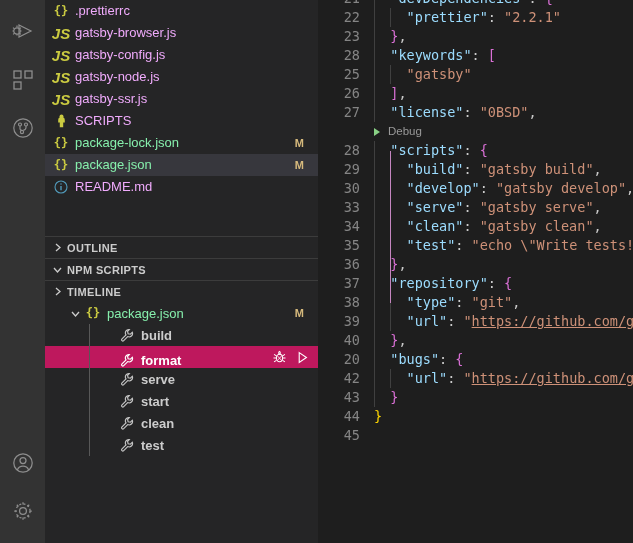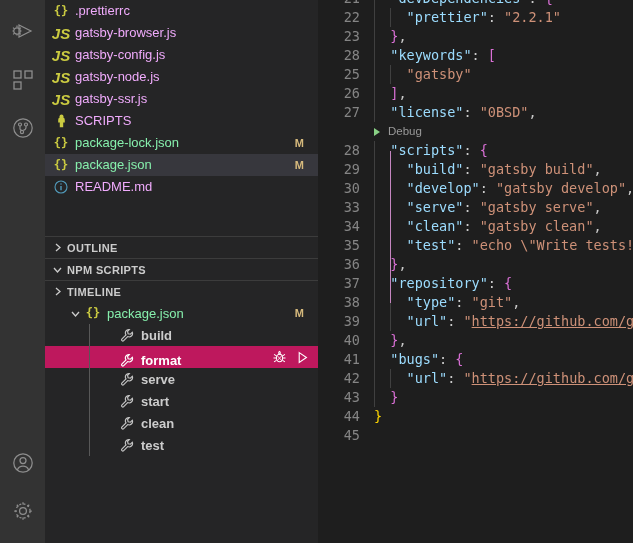--- a/index.html
+++ b/index.html
@@ -432,21 +432,21 @@
         <div class="cline"><span class="ln">29</span><span class="ig" style="left: 56px; top: 0px; height: 19px;"></span><span class="ig" style="left: 72.28px; top: 0px; height: 19px;"></span><span class="ctext" style="left: 88.56px;"><span class="t-key">"build"</span><span class="t-punc">: </span><span class="t-str">"gatsby build"</span><span class="t-punc">,</span></span></div>
         <div class="cline"><span class="ln">30</span><span class="ig" style="left: 56px; top: 0px; height: 19px;"></span><span class="ig" style="left: 72.28px; top: 0px; height: 19px;"></span><span class="ctext" style="left: 88.56px;"><span class="t-key">"develop"</span><span class="t-punc">: </span><span class="t-str">"gatsby develop"</span><span class="t-punc">,</span></span></div>
         <div class="cline"><span class="ln">33</span><span class="ig" style="left: 56px; top: 0px; height: 19px;"></span><span class="ig" style="left: 72.28px; top: 0px; height: 19px;"></span><span class="ctext" style="left: 88.56px;"><span class="t-key">"serve"</span><span class="t-punc">: </span><span class="t-str">"gatsby serve"</span><span class="t-punc">,</span></span></div>
         <div class="cline"><span class="ln">34</span><span class="ig" style="left: 56px; top: 0px; height: 19px;"></span><span class="ig" style="left: 72.28px; top: 0px; height: 19px;"></span><span class="ctext" style="left: 88.56px;"><span class="t-key">"clean"</span><span class="t-punc">: </span><span class="t-str">"gatsby clean"</span><span class="t-punc">,</span></span></div>
         <div class="cline"><span class="ln">35</span><span class="ig" style="left: 56px; top: 0px; height: 19px;"></span><span class="ig" style="left: 72.28px; top: 0px; height: 19px;"></span><span class="ctext" style="left: 88.56px;"><span class="t-key">"test"</span><span class="t-punc">: </span><span class="t-str">"echo \"Write tests!</span></span></div>
         <div class="cline"><span class="ln">36</span><span class="ig" style="left: 56px; top: 0px; height: 19px;"></span><span class="ctext" style="left: 72.28px;"><span class="b1">}</span><span class="t-punc">,</span></span></div>
         <div class="cline"><span class="ln">37</span><span class="ig" style="left: 56px; top: 0px; height: 19px;"></span><span class="ctext" style="left: 72.28px;"><span class="t-key">"repository"</span><span class="t-punc">: </span><span class="b1">{</span></span></div>
         <div class="cline"><span class="ln">38</span><span class="ig" style="left: 56px; top: 0px; height: 19px;"></span><span class="ig" style="left: 72.28px; top: 0px; height: 19px;"></span><span class="ctext" style="left: 88.56px;"><span class="t-key">"type"</span><span class="t-punc">: </span><span class="t-str">"git"</span><span class="t-punc">,</span></span></div>
         <div class="cline"><span class="ln">39</span><span class="ig" style="left: 56px; top: 0px; height: 19px;"></span><span class="ig" style="left: 72.28px; top: 0px; height: 19px;"></span><span class="ctext" style="left: 88.56px;"><span class="t-key">"url"</span><span class="t-punc">: </span><span class="t-str">"</span><span class="t-link">https://github.com/g</span></span></div>
         <div class="cline"><span class="ln">40</span><span class="ig" style="left: 56px; top: 0px; height: 19px;"></span><span class="ctext" style="left: 72.28px;"><span class="b1">}</span><span class="t-punc">,</span></span></div>
-        <div class="cline"><span class="ln">41</span><span class="ig" style="left: 56px; top: 0px; height: 19px;"></span><span class="ctext" style="left: 72.28px;"><span class="t-key">"bugs"</span><span class="t-punc">: </span><span class="b1">{</span></span></div>
+        <div class="cline"><span class="ln">20</span><span class="ig" style="left: 56px; top: 0px; height: 19px;"></span><span class="ctext" style="left: 72.28px;"><span class="t-key">"bugs"</span><span class="t-punc">: </span><span class="b1">{</span></span></div>
         <div class="cline"><span class="ln">42</span><span class="ig" style="left: 56px; top: 0px; height: 19px;"></span><span class="ig" style="left: 72.28px; top: 0px; height: 19px;"></span><span class="ctext" style="left: 88.56px;"><span class="t-key">"url"</span><span class="t-punc">: </span><span class="t-str">"</span><span class="t-link">https://github.com/g</span></span></div>
         <div class="cline"><span class="ln">43</span><span class="ig" style="left: 56px; top: 0px; height: 19px;"></span><span class="ctext" style="left: 72.28px;"><span class="b1">}</span></span></div>
         <div class="cline"><span class="ln">44</span><span class="ctext" style="left: 56px;"><span class="b0">}</span></span></div>
         <div class="cline"><span class="ln">45</span><span class="ctext" style="left: 56px;"></span></div>
         <div class="bracketguide" style="left: 72.28px; top: 162px; width: 1px; height: 152px;"></div>
       </div>
   </div>
 
 </div>
 

